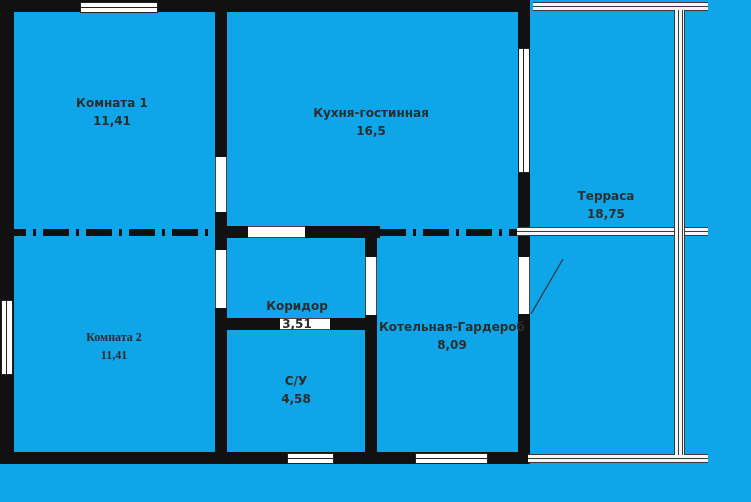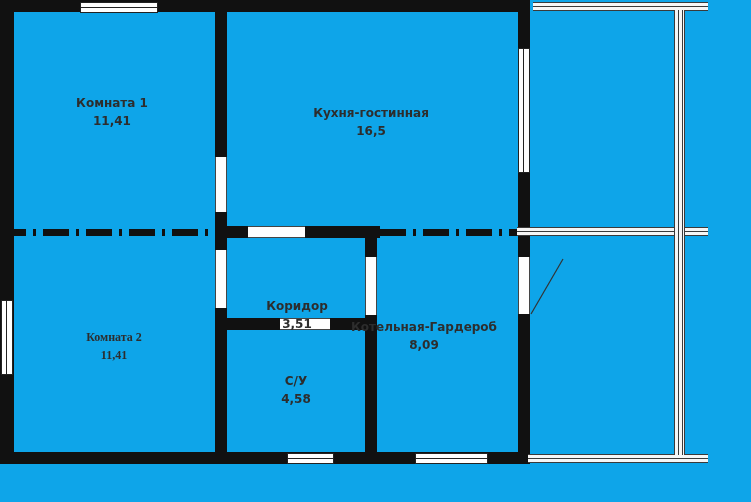--- a/index.html
+++ b/index.html
@@ -90,34 +90,38 @@
   <div class="room-label" style="left:112px;top:94px;">
     <div>Комната 1</div>
     <div>11,41</div>
   </div>
 
   <div class="room-label" style="left:371px;top:104px;text-align:center;">
     <div>Кухня-гостинная</div>
     <div>16,5</div>
   </div>
 
+  <div class="room-label" style="left:606px;top:187px;">
+    <div>Терраса</div>
+    <div>18,75</div>
+  </div>
 
   <div class="room-label" style="left:114px;top:328px;font-family:Liberation Serif, serif;">
     <div>Комната 2</div>
     <div>11,41</div>
   </div>
 
   <div class="room-label" style="left:297px;top:261px;margin-top:36px;">
     <div>Коридор</div>
     <div>3,51</div>
   </div>
 
   <div class="room-label" style="left:296px;top:372px;">
     <div>С/У</div>
     <div>4,58</div>
   </div>
 
-  <div class="room-label" style="left:424px;top:318px;">
+  <div class="room-label" style="left:452px;top:318px;">
     <div>Котельная-Гардероб</div>
     <div>8,09</div>
   </div>
 
 </div>
 
 </body></html>

